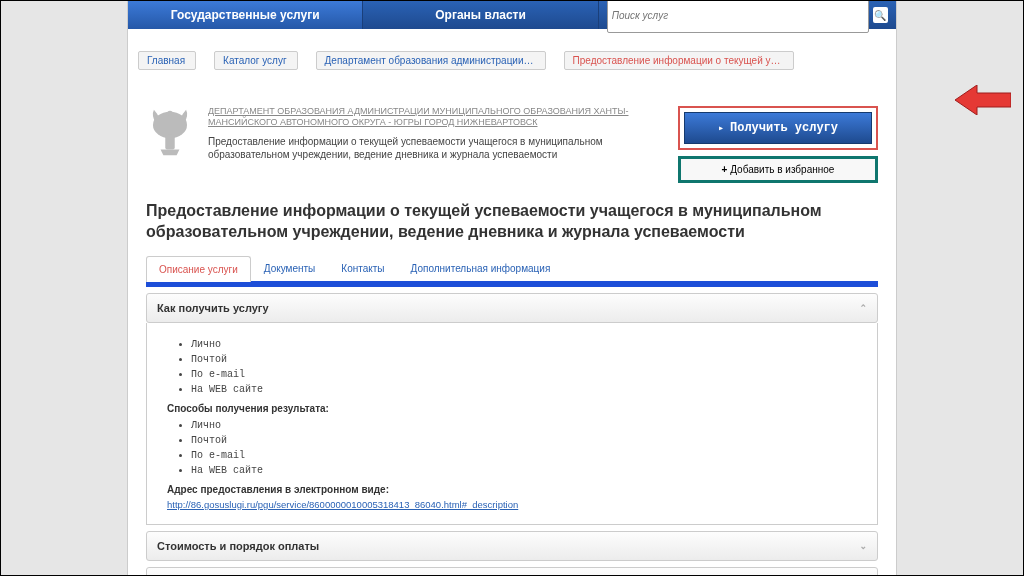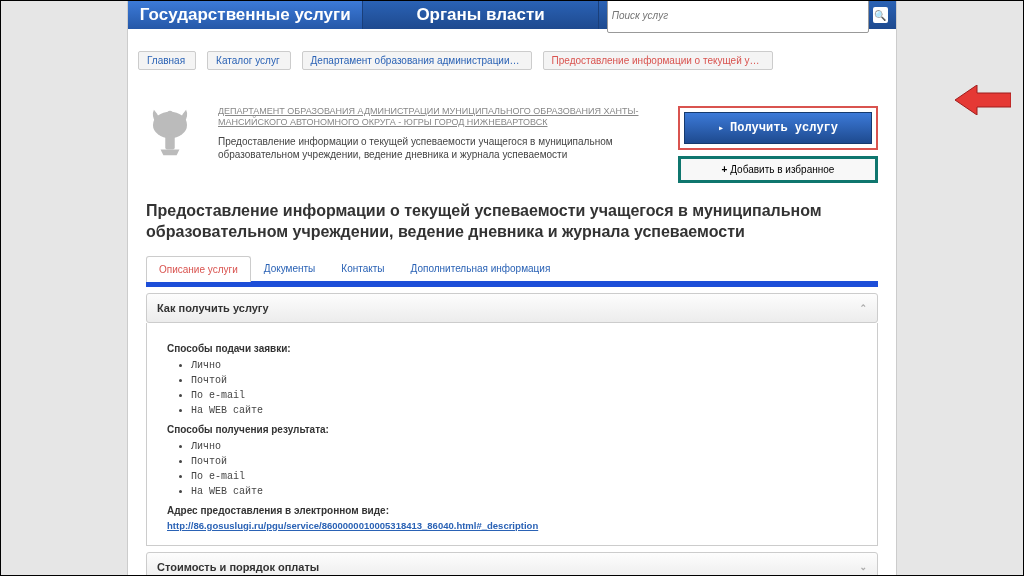--- a/index.html
+++ b/index.html
@@ -1,29 +1,29 @@
 <!DOCTYPE html>
 <html><head>
 <meta charset="utf-8">
 <style>
   * { box-sizing: border-box; margin: 0; padding: 0; }
   body { font-family: Arial, sans-serif; font-size: 11px; background: #fff; }
   .frame { width: 1024px; height: 576px; border: 1px solid #000; position: relative; background: #fff; overflow: hidden; }
   .outer { width: 100%; height: 100%; background: #e6e6e6; display: flex; justify-content: center; }
   .page { width: 770px; background: #fff; border-left: 1px solid #ccc; border-right: 1px solid #ccc; position: relative; }
   .topnav { display: flex; background: linear-gradient(#2a62b5,#1e4a8f); height: 28px; }
-  .topnav .tab { flex: 1; color: #fff; font-size: 17px; font-weight: bold; text-align: center; line-height: 28px; border-right: 1px solid #1a3f7a; cursor: pointer; }
+  .topnav .tab { flex: 1; color: #fff; font-size: 12px; font-weight: bold; text-align: center; line-height: 28px; border-right: 1px solid #1a3f7a; cursor: pointer; }
   .topnav .tab.active { background: linear-gradient(#3c7ad8,#2558a8); }
   .topnav .search { flex: 1.2; display: flex; align-items: center; padding: 0 8px; }
   .topnav input { width: 100%; height: 36px; border: 1px solid #999; border-radius: 2px; font-size: 10px; padding: 0 4px; color: #888; font-style: italic; }
   .search-ico { width: 16px; height: 16px; margin-left: 4px; background: #fff; border-radius: 2px; display: flex; align-items: center; justify-content: center; font-size: 10px; color: #555; cursor: pointer; }
-  .crumbs { display: flex; gap: 9px; padding: 22px 10px; flex-wrap: wrap; }
+  .crumbs { display: flex; gap: 16px; padding: 22px 10px; flex-wrap: wrap; }
   .crumb { background: #f4f4f4; border: 1px solid #ccc; font-size: 10px; color: #2a62b5; padding: 3px 10px 3px 8px; margin-right: 2px; border-radius: 2px; cursor: pointer; position: relative; max-width: 230px; white-space: nowrap; overflow: hidden; text-overflow: ellipsis; }
   .crumb.active { color: #d9534f; }
-  .hdr { display: flex; padding: 14px 18px 10px; gap: 24px; }
+  .hdr { display: flex; padding: 14px 18px 10px; gap: 14px; }
   .emblem { width: 48px; height: 52px; flex-shrink: 0; }
   .emblem svg { width: 100%; height: 100%; }
   .dept { flex: 1; }
   .dept-name { color: #888; font-size: 9px; text-decoration: underline; line-height: 1.25; text-transform: uppercase; }
   .dept-desc { font-size: 10px; color: #444; margin-top: 6px; line-height: 1.35; }
   .actions { width: 200px; flex-shrink: 0; }
   .btn-box { border: 2px solid #d9534f; padding: 4px; }
   .btn-get { background: linear-gradient(#3c7ad8,#1e4a8f); border: 1px solid #153a6e; color: #fff; font-weight: bold; font-size: 12px; text-align: center; padding: 8px 0; cursor: pointer; font-family: Liberation Mono, monospace; }
   .btn-get:before { content: "▸ "; font-size: 10px; }
   .btn-fav { border: 3px solid #0f766e; background: #f8f8f8; font-size: 10px; text-align: center; padding: 5px 0; margin-top: 6px; cursor: pointer; }
@@ -33,21 +33,21 @@
   .tabs { display: flex; margin: 0 18px; border-bottom: 6px solid #1d4ed8; }
   .tabs .t { padding: 7px 12px; font-size: 10px; color: #2a62b5; cursor: pointer; border: 1px solid transparent; border-bottom: none; border-radius: 3px 3px 0 0; }
   .tabs .t.active { color: #d9534f; border-color: #ccc; background: #fff; position: relative; top: 1px; }
   .acc { margin: 0 18px; }
   .acc-h { background: linear-gradient(#fdfdfd,#ececec); border: 1px solid #ccc; padding: 8px 10px; font-size: 11px; font-weight: bold; color: #333; margin-top: 6px; display: flex; justify-content: space-between; align-items: center; cursor: pointer; border-radius: 3px; }
   .acc-h .chev { color: #aaa; font-size: 9px; }
   .acc-body { border: 1px solid #ccc; border-top: none; padding: 14px 20px; font-size: 10px; color: #333; }
   .acc-body .lbl { font-weight: bold; margin: 6px 0 4px; }
   .acc-body ul { list-style: disc; padding-left: 24px; font-family: Liberation Mono, monospace; }
   .acc-body li { padding: 2px 0; color: #444; }
-  .acc-body a { color: #2a62b5; text-decoration: underline; font-size: 9.5px; font-weight: bold; }
+  .acc-body a { color: #2a62b5; text-decoration: underline; font-size: 9.5px; }
 </style>
 </head>
 <body>
 
 <div class="frame">
   <div class="outer">
     <div class="page">
 
       <div class="topnav">
         <div class="tab active">Государственные услуги</div>
@@ -97,21 +97,20 @@
         <div class="t">Контакты</div>
         <div class="t">Дополнительная информация</div>
       </div>
 
       <div class="acc">
         <div class="acc-h">
           <span>Как получить услугу</span>
           <span class="chev">⌃</span>
         </div>
         <div class="acc-body">
-          <div class="lbl">Способы подачи заявки:</div>
           <ul>
             <li>Лично</li>
             <li>Почтой</li>
             <li>По e-mail</li>
             <li>На WEB сайте</li>
           </ul>
           <div class="lbl">Способы получения результата:</div>
           <ul>
             <li>Лично</li>
             <li>Почтой</li>

